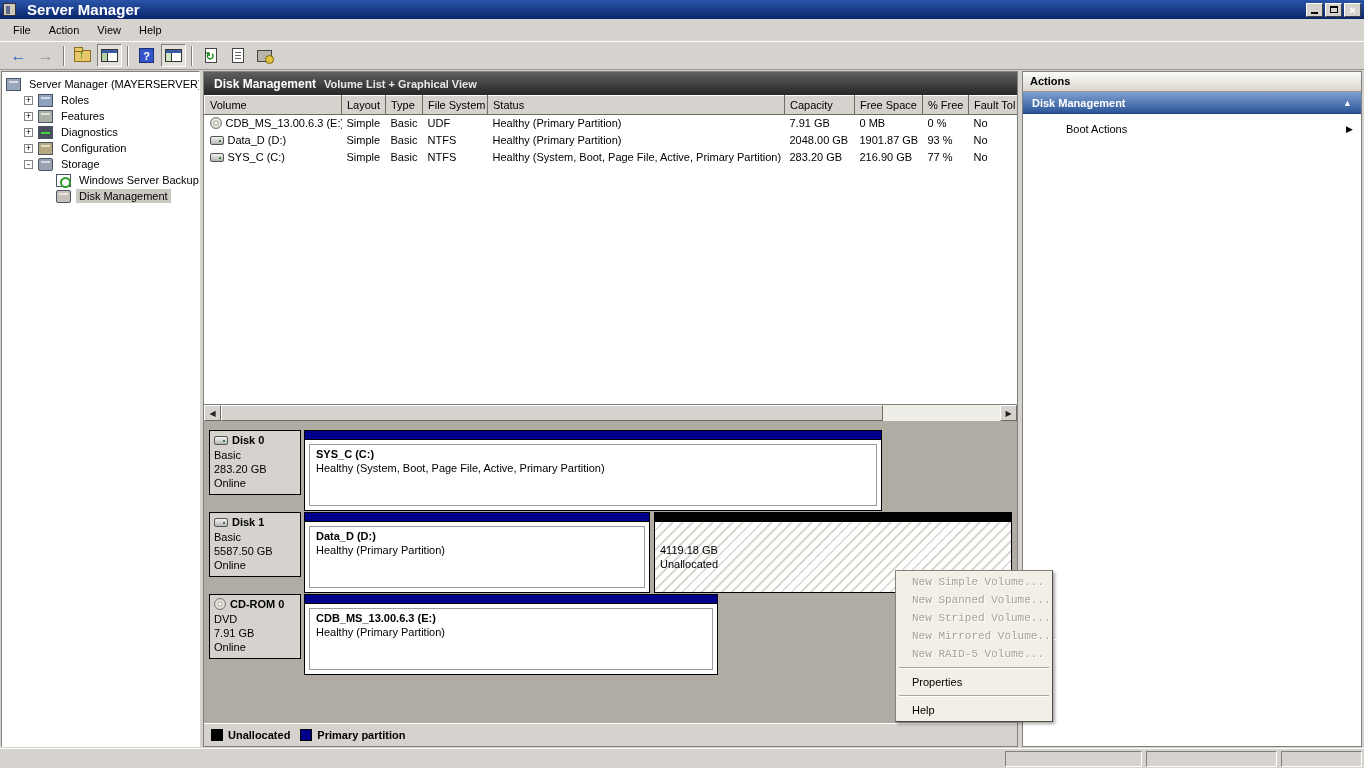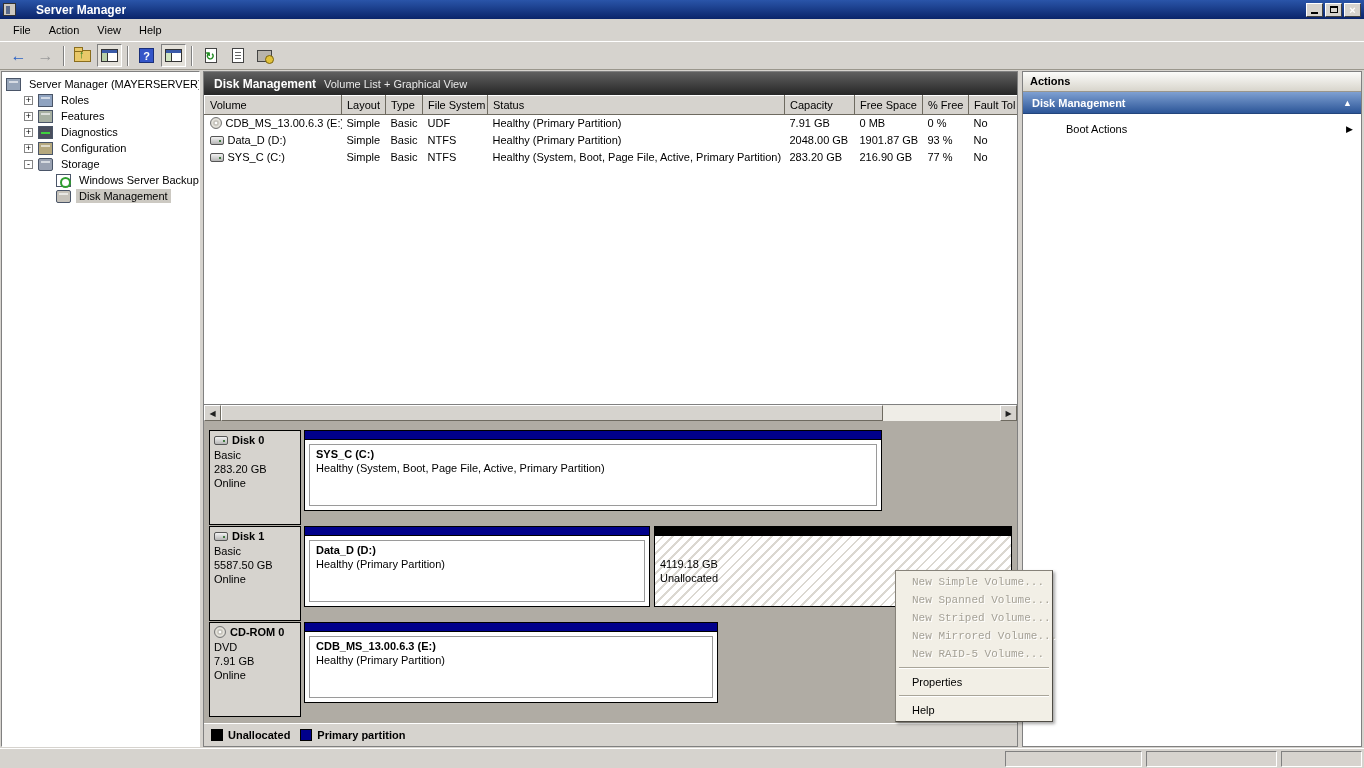--- a/index.html
+++ b/index.html
@@ -6,21 +6,21 @@
   html,body { margin:0; padding:0; }
   body {
     width:1364px; height:768px; position:relative; overflow:hidden;
     background:#d6d3ce; font-family:"Liberation Sans",sans-serif; font-size:11px; color:#000;
   }
   
   .titlebar { position:absolute; left:0; top:0; width:1364px; height:19px;
     background:linear-gradient(#2a55a9,#0a246a); color:#fff; display:flex; align-items:center; padding:0 3px; }
   .app-icon { width:13px; height:13px; background:#cdc9c1; border:1px solid #333; position:relative; }
   .app-icon::after { content:""; position:absolute; left:2px; top:2px; width:4px; height:8px; background:#5a6a8a; }
-  .title-text { font-weight:bold; font-size:12px; margin-left:20px; flex:1; }
+  .title-text { font-weight:bold; font-size:15px; margin-left:11px; flex:1; }
   .win-btn { width:17px; height:14px; background:#d6d3ce; border:1px solid; border-color:#fff #404040 #404040 #fff;
     margin-left:2px; display:flex; align-items:center; justify-content:center; }
   .glyph-min { width:7px; height:2px; background:#000; margin-top:7px; }
   .glyph-restore { width:8px; height:7px; border:1px solid #000; border-top:2px solid #000; }
   .glyph-close { font-weight:bold; font-size:11px; line-height:10px; }
   
   .menubar { position:absolute; left:0; top:19px; width:1364px; height:23px; background:#d6d3ce;
     border-bottom:1px solid #fff; display:flex; align-items:center; padding-left:4px; }
   .menu-item { padding:14px 9px; }
   
@@ -61,42 +61,42 @@
   .ticon.t-storage { background:#9aa2b2; border-radius:2px; }
   .ticon.t-backup { background:#fff; }
   .ticon.t-backup::after { content:""; left:3px; top:2px; width:7px; height:7px; border:2px solid #2f9e2f; border-radius:50%; background:transparent; }
   .ticon.t-disk-management { background:#c6c2ba; border-radius:2px; }
   .tree-label { padding:1px 3px; }
   .tree-label.selected { background:#ccc9c2; }
   
   .center-pane { position:absolute; left:203px; top:71px; width:815px; height:676px; background:#fff; border:1px solid #808080; }
   .dm-header { height:23px; background:linear-gradient(#606060,#262626); color:#fff; display:flex; align-items:center; padding:0 10px; }
   .dm-title { font-weight:bold; font-size:12px; width:110px; }
-  .dm-subtitle { color:#e8e8e8; }
+  .dm-subtitle { color:#e8e8e8;font-weight:bold; }
   .vol-area { height:309px; background:#fff; overflow:hidden; }
   table.vol-table { border-collapse:collapse; table-layout:fixed; width:813px; }
   .vol-table th { background:#d6d3ce; border:1px solid; border-color:#fff #6e6a60 #6e6a60 #fff;
     font-weight:normal; text-align:left; padding:2px 5px; height:19px; overflow:hidden; white-space:nowrap; }
   .vol-table td { padding:1px 5px; height:17px; white-space:nowrap; overflow:hidden; }
   .vcell { display:flex; align-items:center; }
   .vi-disk { width:14px; height:9px; background:linear-gradient(#f2f2f2,#b5b5b5); border:1px solid #555;
     border-radius:2px; margin-right:4px; flex:0 0 14px; position:relative; }
   .vi-disk::after { content:""; position:absolute; right:2px; top:3px; width:2px; height:2px; background:#3f7a3f; }
   .vi-cd { width:12px; height:12px; border-radius:50%; border:1px solid #777; margin-right:4px; flex:0 0 12px;
     background:radial-gradient(circle,#fff 18%,#b9b6ae 24%,#e8e6df 55%,#a9a69e 100%); }
   
   .hscroll { height:17px; background:#efede7; display:flex; align-items:stretch; border-top:1px solid #808080; }
   .sb-btn { width:17px; background:#d6d3ce; border:1px solid; border-color:#fff #6e6a60 #6e6a60 #fff;
     font-size:8px; display:flex; align-items:center; justify-content:center; color:#222; }
   .sb-track { flex:1; position:relative; }
   .sb-thumb { position:absolute; left:0; top:0; height:100%; width:85%; background:#d6d3ce;
     border:1px solid; border-color:#fff #6e6a60 #6e6a60 #fff; }
   
   .graphical { height:302px; background:#b0aca4; padding:9px 5px 0 5px; position:relative; }
-  .disk-row { display:flex; height:95px; margin-bottom:1px; }
+  .disk-row { display:flex; height:65px; margin-bottom:17px; }
   .disk-label { width:92px; background:#d6d3ce; border:1px solid #000; padding:3px 4px; flex:0 0 92px; }
   .disk-name { font-weight:bold; display:flex; align-items:center; margin-bottom:2px; }
   .disk-line { line-height:14px; }
   .part-area { position:relative; flex:1; margin-left:3px; }
   .partition { position:absolute; top:0; height:81px; border:1px solid #000; background:#fff; }
   .part-strip { height:9px; border-bottom:1px solid #000; }
   .part-inner { margin:4px; height:62px; border:1px solid #9a9a9a; padding:2px 6px; overflow:hidden; }
   .part-title { font-weight:bold; line-height:14px; }
   .part-line { line-height:14px; }
   .partition.unallocated .part-body { height:70px; padding:0 0 0 5px; display:flex; flex-direction:column; justify-content:center;

